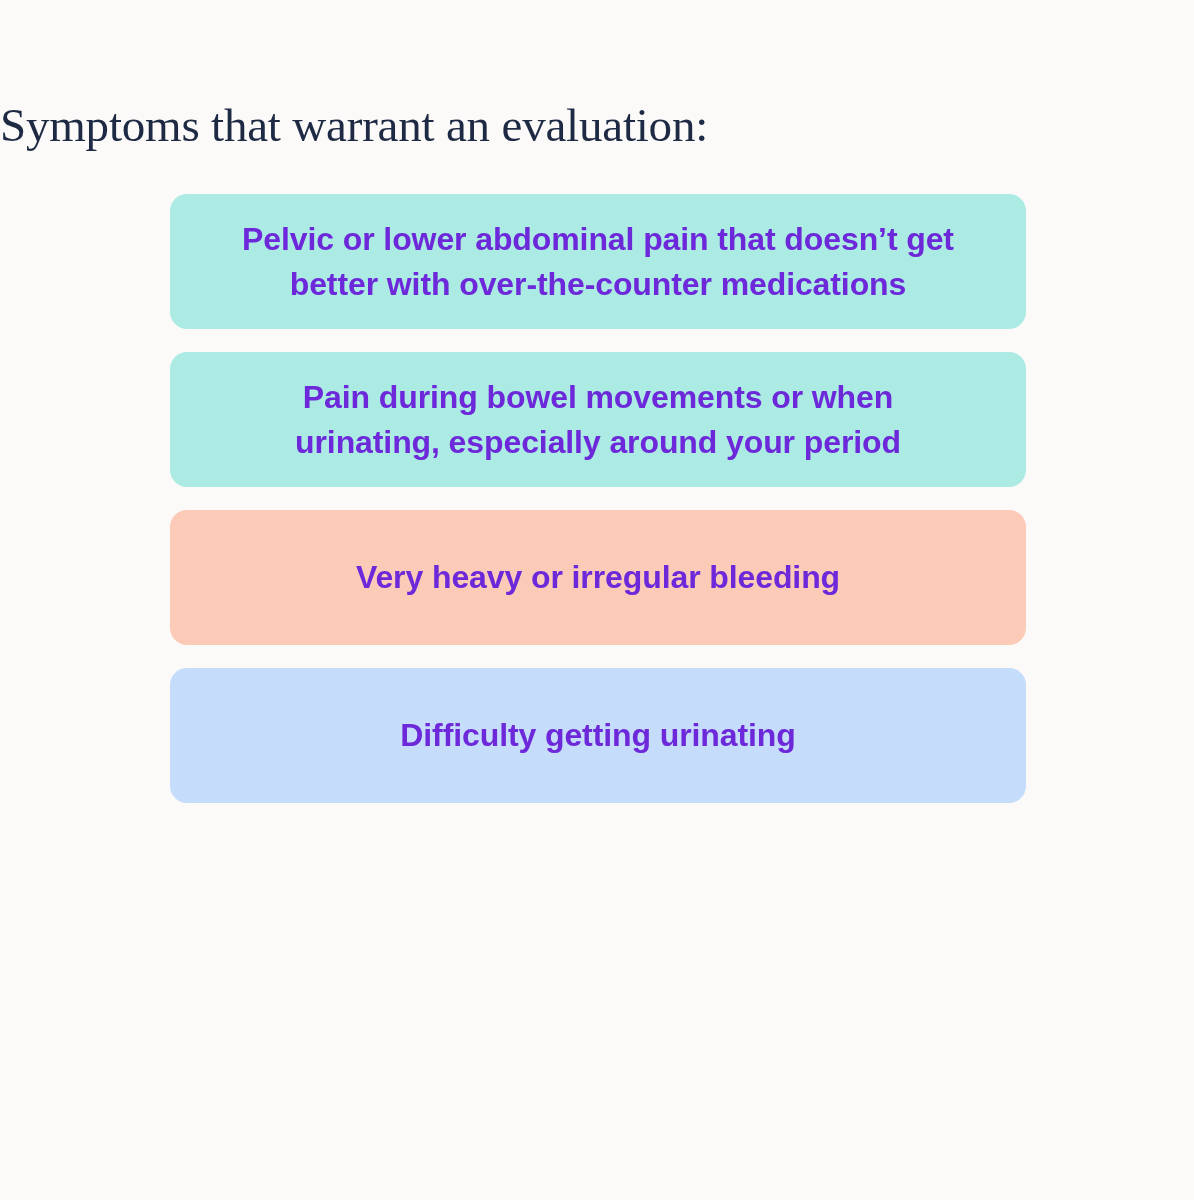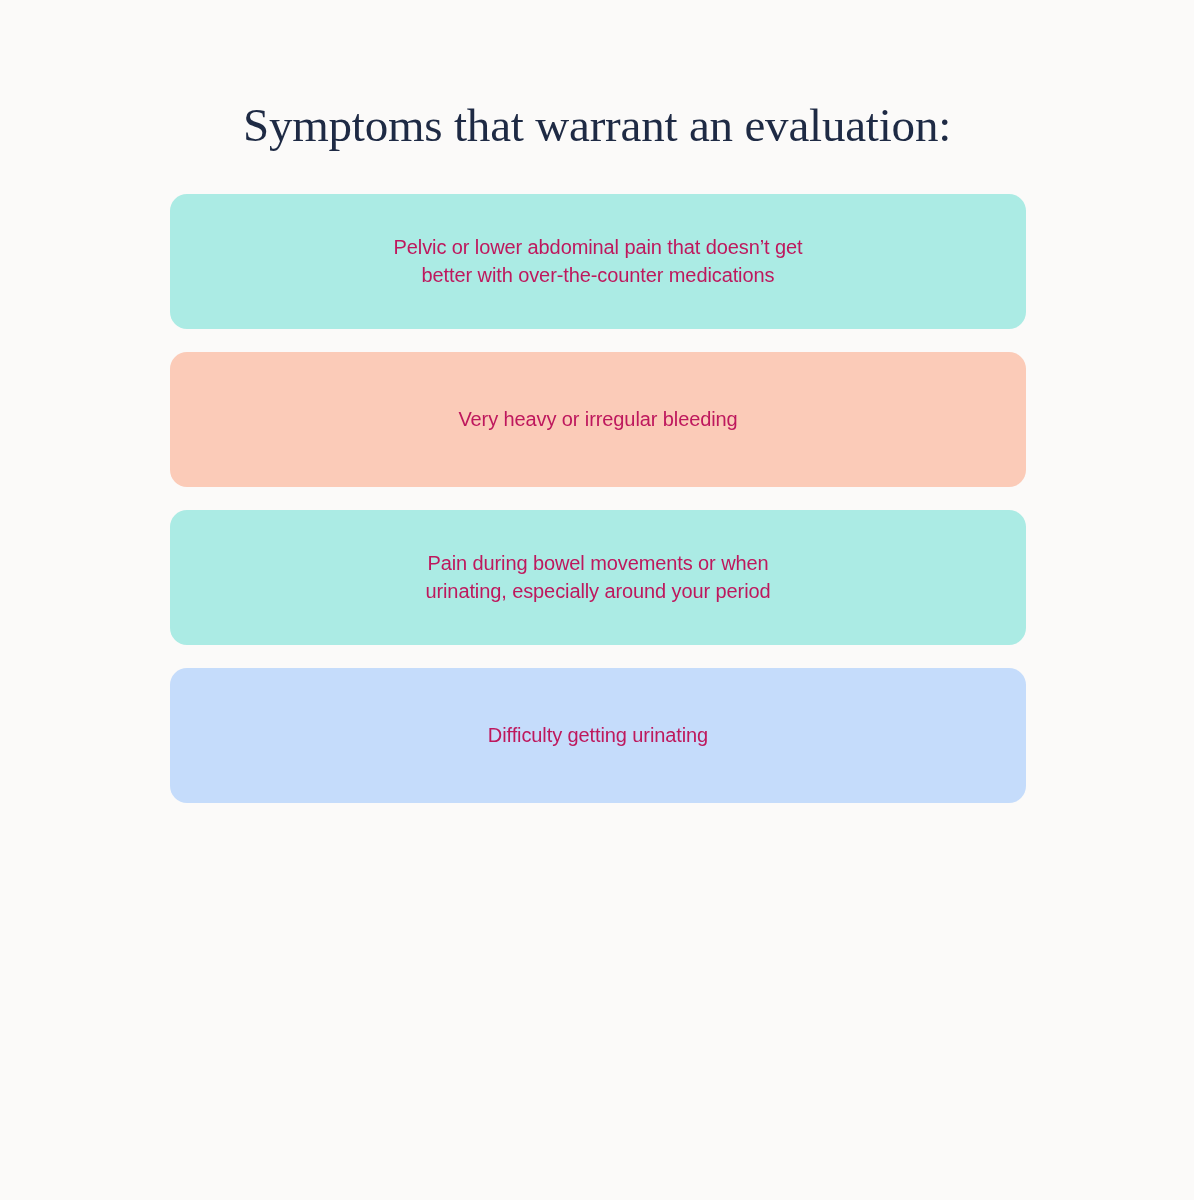--- a/index.html
+++ b/index.html
@@ -17,21 +17,21 @@
     position: relative;
     width: 1194px;
     height: 1200px;
     box-sizing: border-box;
   }
   .poster-title {
     position: absolute;
     left: 0;
     top: 68px;
     width: 1194px;
-    text-align: center;
+    text-align: left;
     font-family: "Liberation Serif", "DejaVu Serif", serif;
     font-size: 47px;
     font-weight: 400;
     letter-spacing: -0.2px;
     color: #1e2a44;
     line-height: 1.12;
     white-space: nowrap;
   }
   .card-stack {
     position: absolute;
@@ -49,24 +49,24 @@
     border-radius: 17px;
     display: flex;
     align-items: center;
     justify-content: center;
     padding: 0 48px;
   }
   .card-text {
     width: 100%;
     text-align: center;
     font-family: "Liberation Sans", sans-serif;
-    font-size: 20px;
-    font-weight: 400;
+    font-size: 32px;
+    font-weight: 700;
     line-height: 1.38;
-    color: #be185d;
+    color: #6d28d9;
     letter-spacing: -0.1px;
     white-space: pre-line;
   }
   .tone-mint  { background: #ABEBE4; }
   .tone-peach { background: #FBCBB8; }
   .tone-blue  { background: #C5DCFB; }
 </style>
 </head>
 <body>
 
@@ -76,27 +76,27 @@
 
   <div class="card-stack">
 
     <div class="card tone-mint">
       <div class="card-text">Pelvic or lower abdominal pain that doesn’t get
 better with over-the-counter medications</div>
     </div>
 
 
 
-    <div class="card tone-peach">
-      <div class="card-text">Very heavy or irregular bleeding</div>
-    </div>
-
     <div class="card tone-mint">
       <div class="card-text">Pain during bowel movements or when
 urinating, especially around your period</div>
+    </div>
+
+    <div class="card tone-peach">
+      <div class="card-text">Very heavy or irregular bleeding</div>
     </div>
 
     <div class="card tone-blue">
       <div class="card-text">Difficulty getting urinating</div>
     </div>
 
   </div>
 </div>
 
 </body></html>

